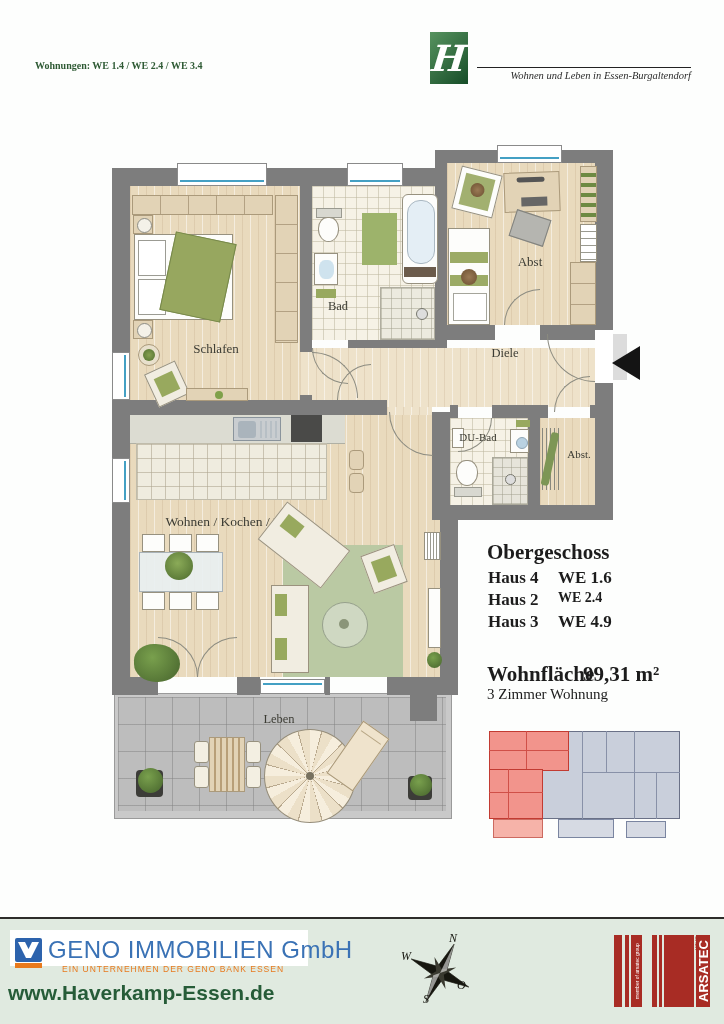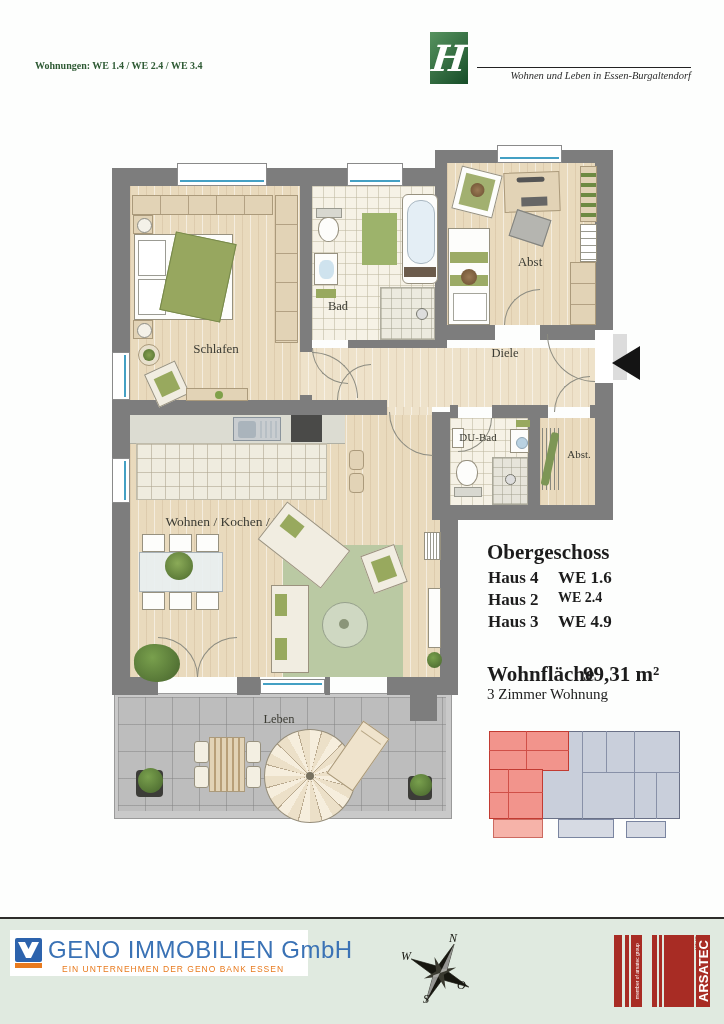--- a/index.html
+++ b/index.html
@@ -298,31 +298,32 @@
     <div class="abs" style="left:3px;top:64px;width:54px;height:1px;background:#d05048"></div>
 
     <div class="abs" style="left:7px;top:91px;width:50px;height:19px;background:#f6b3a9;border:1px solid #cc6a60;box-sizing:border-box"></div>
     <div class="abs" style="left:72px;top:91px;width:56px;height:19px;background:#d6dae3;border:1px solid #7a85a0;box-sizing:border-box"></div>
     <div class="abs" style="left:140px;top:93px;width:40px;height:17px;background:#d6dae3;border:1px solid #7a85a0;box-sizing:border-box"></div>
   </div>
 
   <div class="sep"></div>
   <div class="footer-band"></div>
 
-  <div class="abs" style="left:10px;top:930px;width:298px;height:46px;background:#fff">
+  <div class="abs" style="left:10px;top:930px;width:298px;height:36px;background:#fff">
     <div class="abs" style="left:5px;top:8px;width:27px;height:24px;background:#2d63ad;border-radius:2px">
       <svg width="27" height="24" viewBox="0 0 27 24">
           <path d="M3,4 L10,4 L13.5,11 L17,4 L24,4 L16,20 L11,20 Z" fill="#fff"></path>
         </svg>
     </div>
     <div class="abs" style="left:5px;top:33px;width:27px;height:5px;background:#e87a1e"></div>
     <div class="abs" style="left:38px;top:6px;font-family:'Liberation Sans',sans-serif;font-size:24px;color:#3a72b5;letter-spacing:0.5px;white-space:nowrap">GENO IMMOBILIEN GmbH</div>
     <div class="abs" style="left:52px;top:34px;font-family:'Liberation Sans',sans-serif;font-size:8.5px;color:#e87a1e;letter-spacing:1px;white-space:nowrap">EIN UNTERNEHMEN DER GENO BANK ESSEN</div>
   </div>
 
+  <div class="abs" style="left:8px;top:981px;font-family:'Liberation Sans',sans-serif;font-weight:bold;font-size:21px;color:#265c38;white-space:nowrap">www.Haverkamp-Essen.de</div>
 
   <div class="abs" style="left:395px;top:928px;width:90px;height:90px">
     <svg width="90" height="90" viewBox="-45 -45 90 90" style="position:absolute;left:0;top:0">
       <g transform="rotate(26)">
         <path d="M0,-32 L5,-5 L32,0 L5,5 L0,32 L-5,5 L-32,0 L-5,-5 Z" fill="#16160f" stroke="#16160f" stroke-width="0.6"></path>
         <path d="M0,-17 L3,-3 L17,0 L3,3 L0,17 L-3,3 L-17,0 L-3,-3 Z" transform="rotate(45)" fill="#3a3a30"></path>
         <path d="M0,-32 L5,-5 L0,0 Z" fill="#fff" fill-opacity="0.55"></path>
         <path d="M0,32 L-5,5 L0,0 Z" fill="#fff" fill-opacity="0.55"></path>
       </g>
     </svg>

